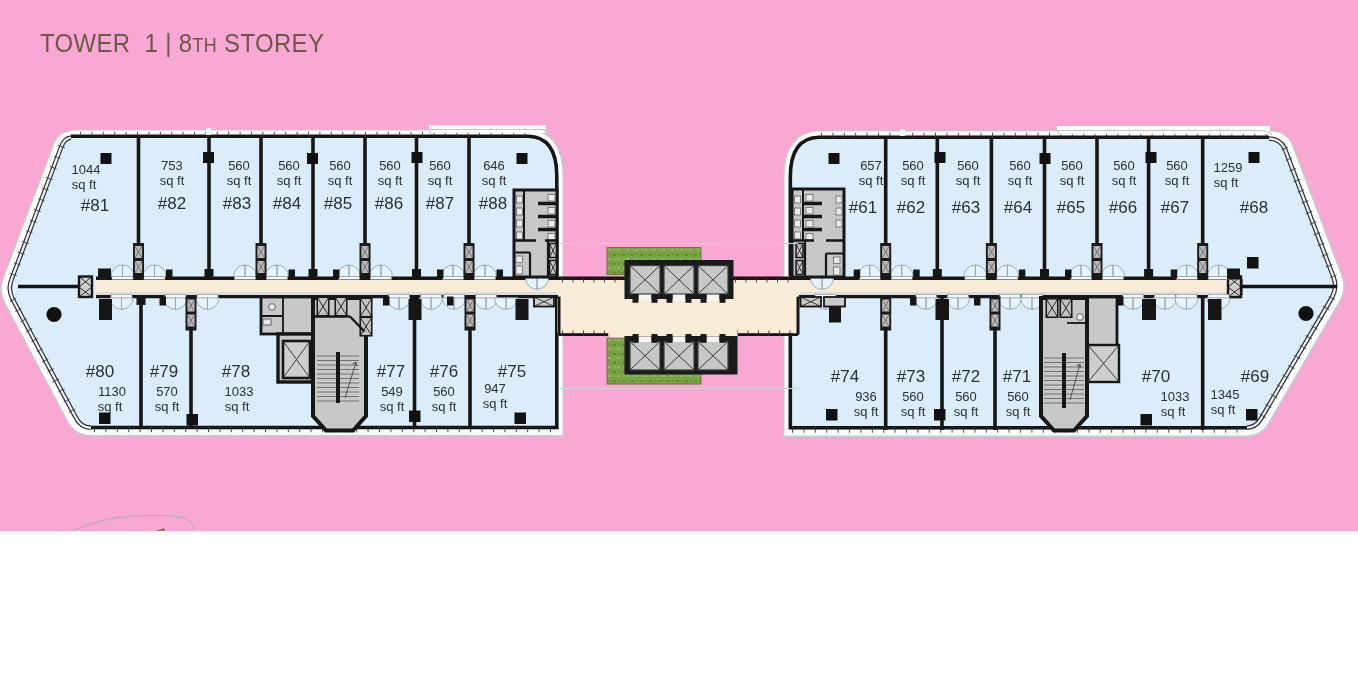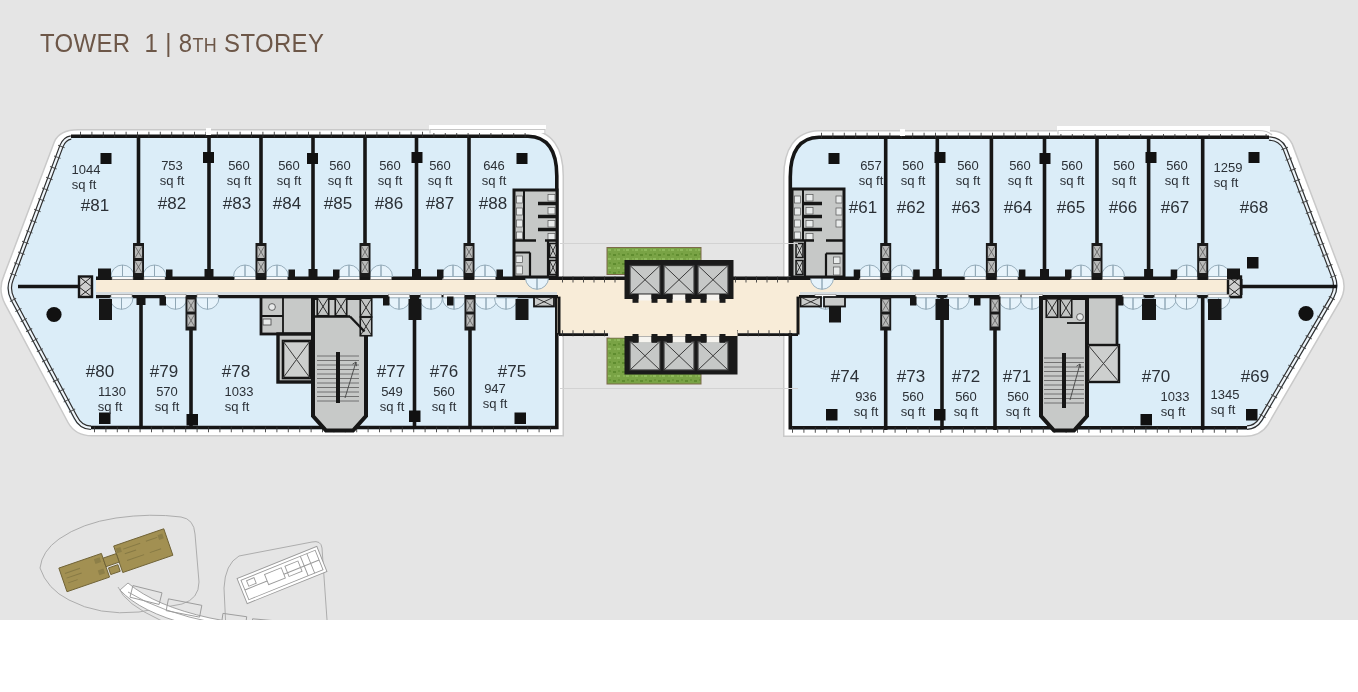--- a/index.html
+++ b/index.html
@@ -1,16 +1,16 @@
 <!DOCTYPE html>
 <html><head>
 <meta charset="utf-8">
 <style>
 html,body{margin:0;padding:0;background:#ffffff;}
-#stage{position:relative;width:1358px;height:620px;background:#e5e5e5;overflow:hidden;
+#stage{position:relative;width:1358px;height:531px;background:#f9a8d4;overflow:hidden;
   font-family:"Liberation Sans", sans-serif;}
 #title{position:absolute;left:40px;top:28px;color:#6d5748;font-size:26px;letter-spacing:0.4px;white-space:nowrap;transform:scaleX(0.92);transform-origin:left top;}
 #title .sc{font-size:19.5px;}
 </style>
 </head>
 <body>
 <div id="stage">
 <div id="title">TOWER&nbsp; 1 | 8<span class="sc">TH</span> STOREY</div>
 <svg width="1358" height="692" viewBox="0 0 1358 692" style="position:absolute;left:0;top:0;" stroke-linecap="butt" stroke-linejoin="miter">
 <defs>

